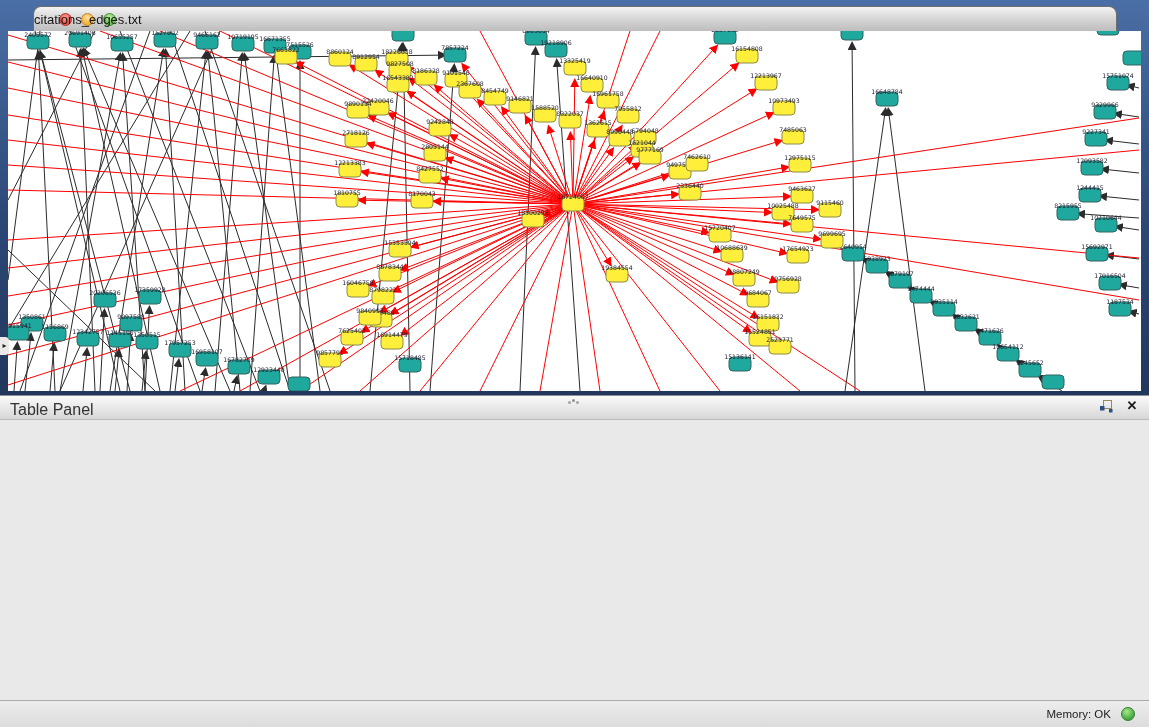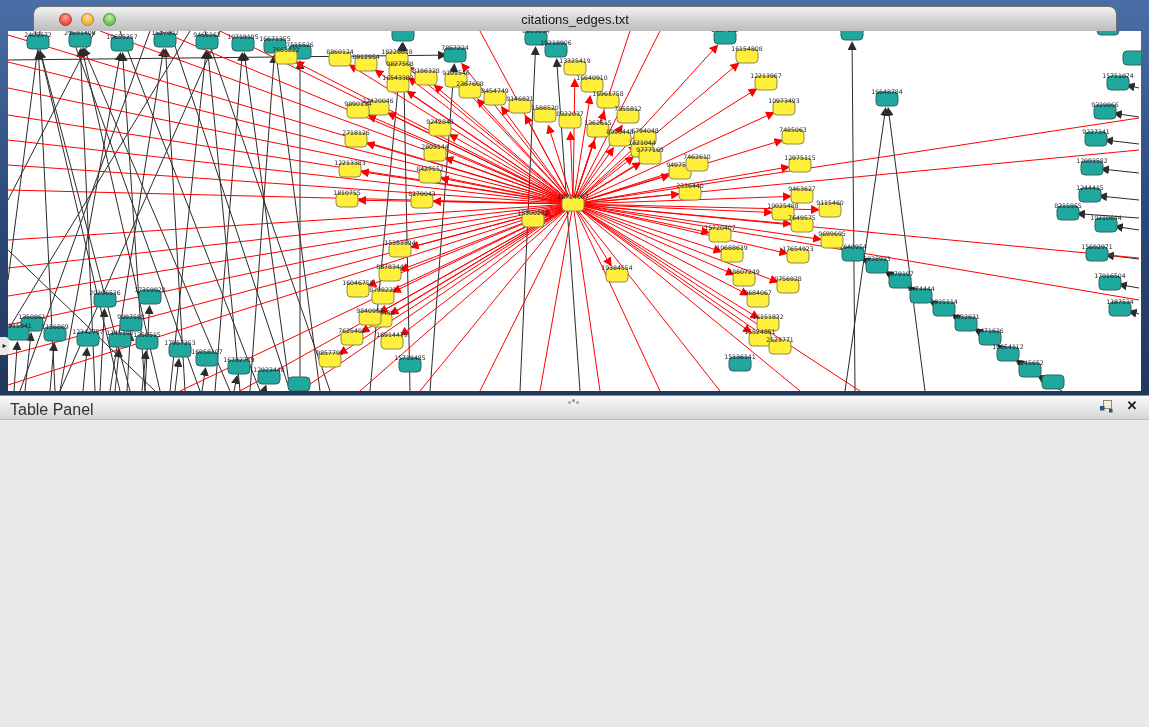--- a/index.html
+++ b/index.html
@@ -8,21 +8,21 @@
   
   .desktop{position:absolute;left:0;top:0;width:1149px;height:395px;
     background:linear-gradient(#4a6fa6,#2c4877 55%,#22375c);}
   .titlebar{position:absolute;left:33px;top:6px;width:1084px;height:25px;
     background:linear-gradient(#f4f4f4,#d8d8d8 45%,#bdbdbd);
     border:1px solid #6f6f6f;border-bottom:none;border-radius:8px 8px 0 0;box-sizing:border-box;}
   .tl{position:absolute;top:6px;width:13px;height:13px;border-radius:50%;box-sizing:border-box;}
   .tl-red{left:25px;background:radial-gradient(circle at 50% 32%,#ffa399,#ea4f41 65%);border:1px solid #a93a30;}
   .tl-yellow{left:47px;background:radial-gradient(circle at 50% 32%,#ffe2a0,#f5b23f 65%);border:1px solid #bb8327;}
   .tl-green{left:69px;background:radial-gradient(circle at 50% 32%,#c2f0a9,#6cc553 65%);border:1px solid #45923c;}
-  .win-title{position:absolute;left:0;top:5px;width:100%;text-align:center;
+  .win-title{position:absolute;left:0;top:5px;width:100%;
     font-size:13px;color:#161616;}
   .canvas{position:absolute;left:8px;top:31px;width:1133px;height:360px;background:#ffffff;}
   .canvas svg{display:block;}
   .edge-k{stroke:#2b2b2b;stroke-width:1;}
   .edge-r{stroke:#ff0000;stroke-width:1;}
   .node-y{fill:#ffef3a;stroke:#8c8c46;stroke-width:1;}
   .node-t{fill:#1ea89e;stroke:#33655f;stroke-width:1;}
   .node-label{font-family:"DejaVu Sans",sans-serif;font-size:6.2px;fill:#1b1b2e;text-anchor:middle;}
   .expand-handle{position:absolute;left:0;top:337px;width:9px;height:18px;background:#eceae8;
     border-radius:0 4px 4px 0;font-size:8px;line-height:18px;color:#222;text-align:center;cursor:pointer;}
@@ -487,14 +487,18 @@
       <rect x="11" y="10" width="3.5" height="3.5" fill="#2e4f86"></rect>
     </svg>
   </div>
   <div class="close-btn">✕</div>
 
   <div class="panel-body">
     <div id="toolbar"></div>
 
   </div>
 
+  <div class="statusbar">
+    <span class="mem-label">Memory: OK</span>
+    <span class="mem-dot"></span>
+  </div>
 
 </div>
 
 </body></html>

